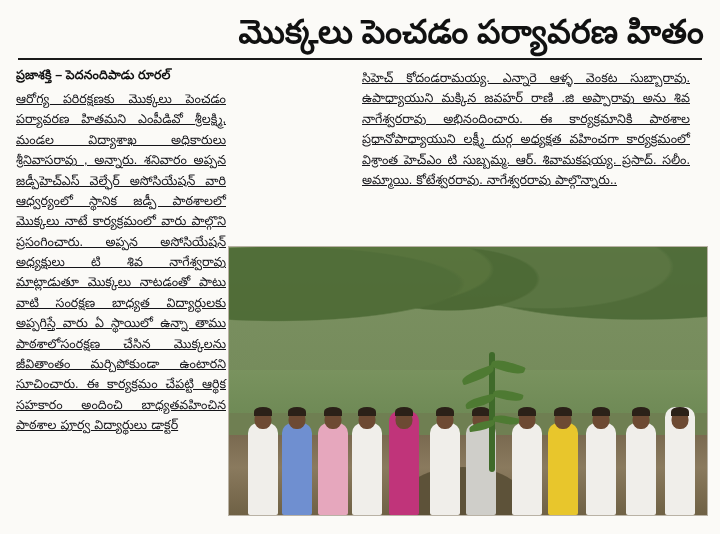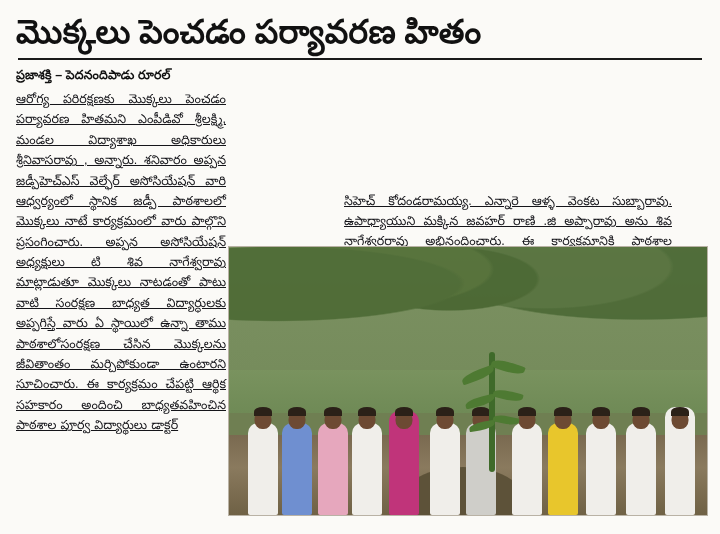--- a/index.html
+++ b/index.html
@@ -20,33 +20,34 @@
     background: #fbfaf7;
     box-sizing: border-box;
     padding: 10px 16px 0 16px;
   }
   .headline {
     font-family: "Liberation Serif", serif;
     font-weight: bold;
     font-size: 33px;
     line-height: 1.15;
     color: #111;
-    text-align: left;
+    text-align: right;
     letter-spacing: 0.3px;
     margin: 4px 0 2px 0;
     white-space: nowrap;
   }
   .rule {
     height: 2px;
     background: #1a1a1a;
     margin: 6px 2px 8px 2px;
   }
   .columns {
     display: flex;
-    align-items: center;
+    gap: 18px;
+    align-items: flex-start;
   }
   .col {
     width: 328px;
     position: relative;
   }
   .byline {
     font-family: "Liberation Sans", sans-serif;
     font-weight: bold;
     font-size: 12.5px;
     color: #111;

